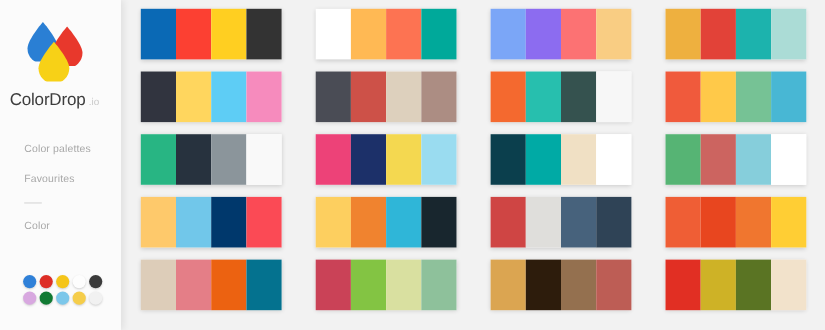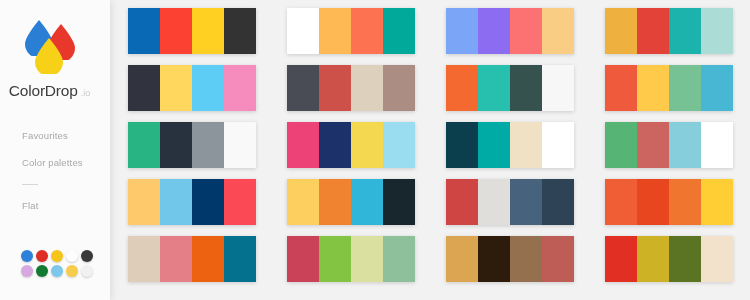--- a/index.html
+++ b/index.html
@@ -102,24 +102,24 @@
             </svg>
         </span>
       </div>
       <div class="wordmark">
         <span>ColorDrop</span>
         <span class="io">.io</span>
       </div>
     </div>
 
     <nav class="nav">
+      <div class="nav-item">Color palettes</div>
       <div class="nav-item">Favourites</div>
-      <div class="nav-item">Color palettes</div>
       <div class="nav-sep"></div>
-      <div class="nav-item">Flat</div>
+      <div class="nav-item">Color</div>
     </nav>
 
     <div class="dots">
       <div class="dot-row" id="dot-row-0">
           <div class="dot" style="background: rgb(47, 128, 216);"></div>
           <div class="dot" style="background: rgb(221, 46, 38);"></div>
           <div class="dot" style="background: rgb(245, 197, 25);"></div>
           <div class="dot" style="background: rgb(253, 253, 253);"></div>
           <div class="dot" style="background: rgb(58, 58, 58);"></div>
         </div>

